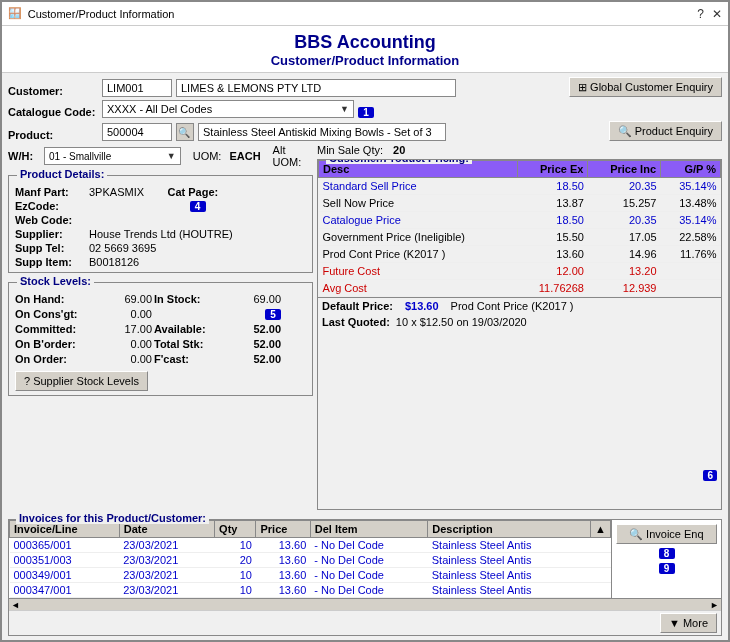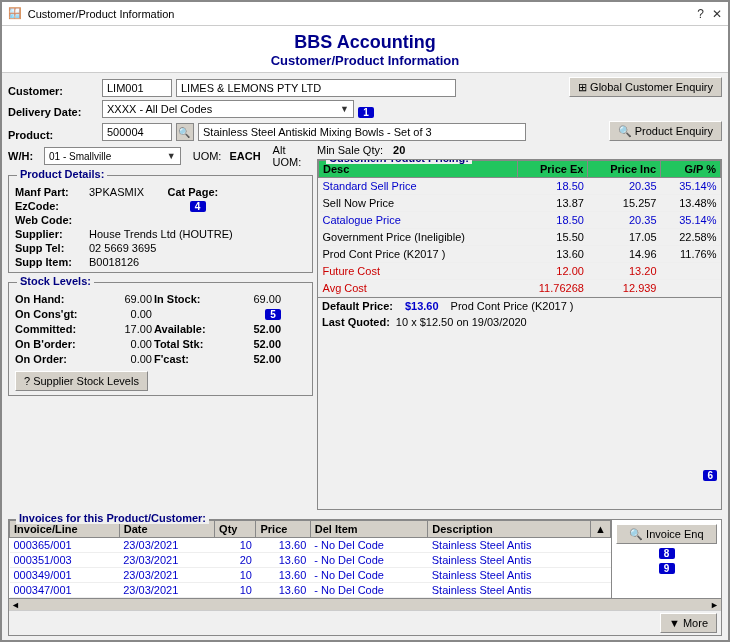--- a/index.html
+++ b/index.html
@@ -176,21 +176,21 @@
       position: relative;
       background: #f0f0f0;
       overflow: hidden;
     }
     .pricing-table {
       width: 100%;
       border-collapse: collapse;
       font-size: 11px;
     }
     .pricing-table th {
-      background: #22c55e;
+      background: #8b5cf6;
       border: 1px solid #888;
       padding: 2px 4px;
       text-align: right;
       font-weight: bold;
     }
     .pricing-table th:first-child { text-align: left; }
     .pricing-table td {
       padding: 2px 4px;
       border-bottom: 1px solid #eee;
       text-align: right;
@@ -293,33 +293,33 @@
         <input class="field-input" style="width: 70px;" value="LIM001" readonly="">
         <input class="field-input" style="width: 280px;" value="LIMES &amp; LEMONS PTY LTD" readonly="">
         <div style="flex:1;"></div>
         <button class="btn">
           <span>⊞</span>
           <span>Global Customer Enquiry</span>
         </button>
       </div>
 
       <div class="field-row">
-        <span class="field-label">Delivery Date:</span>
+        <span class="field-label">Catalogue Code:</span>
         <div class="dropdown" style="width:252px;">
           <span style="flex:1;">XXXX - All Del Codes</span>
           <span class="dropdown-arrow">▼</span>
         </div>
         <span class="badge">1</span>
       </div>
 
       <div class="field-row">
         <span class="field-label">Product:</span>
         <input class="field-input" style="width: 70px;" value="500004" readonly="">
         <div class="search-icon-btn">🔍</div>
-        <input class="field-input" style="width: 328px;" value="Stainless Steel Antiskid Mixing Bowls - Set of 3" readonly="">
+        <input class="field-input" style="width: 248px;" value="Stainless Steel Antiskid Mixing Bowls - Set of 3" readonly="">
         <div style="flex:1;"></div>
         <button class="btn">
           <span>🔍</span>
           <span>Product Enquiry</span>
         </button>
       </div>
     </div>
 
     <div class="middle-section">
 

